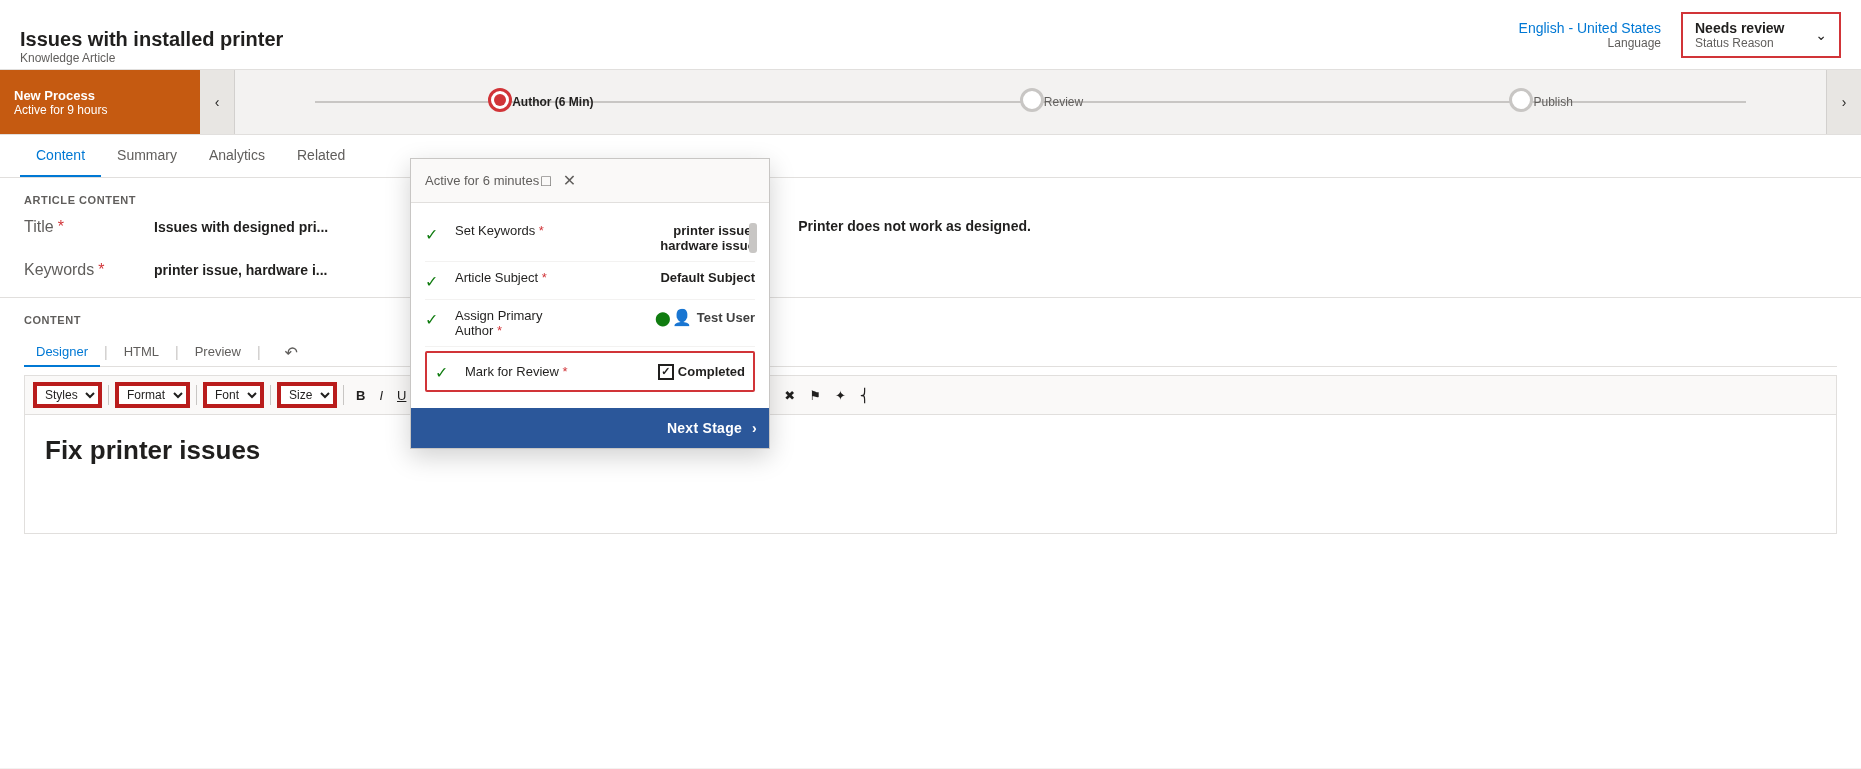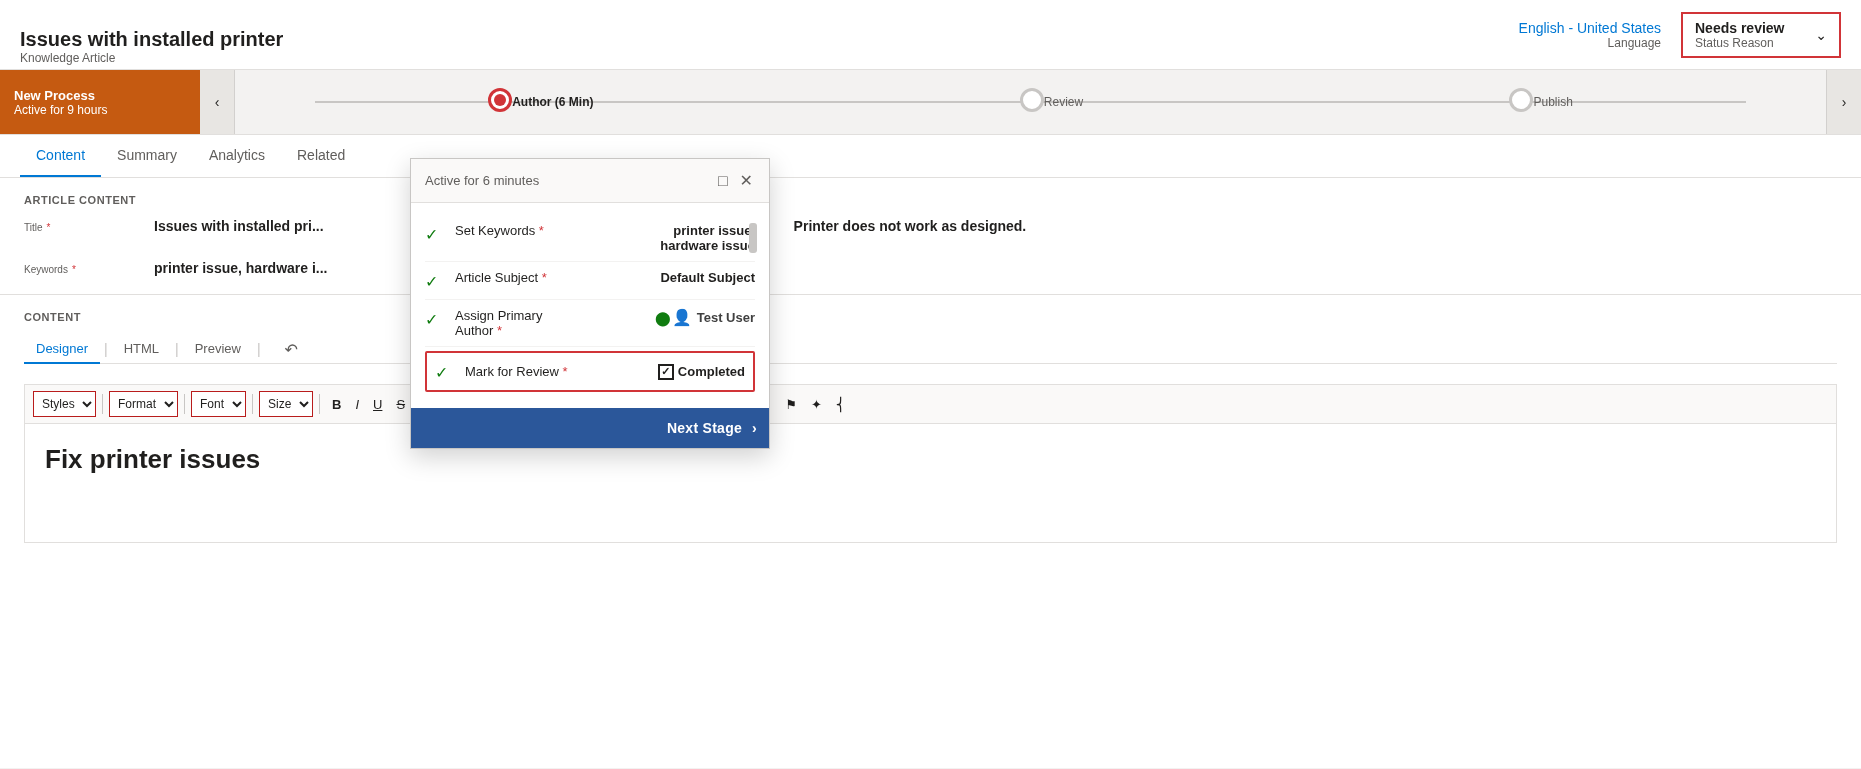--- a/index.html
+++ b/index.html
@@ -210,21 +210,21 @@
       letter-spacing: 0.05em;
       margin-bottom: 12px;
     }
     .field-row {
       display: flex;
       align-items: flex-start;
       margin-bottom: 10px;
       gap: 20px;
     }
     .field-label {
-      font-size: 10px;
+      font-size: 16px;
       color: #605e5c;
       min-width: 120px;
       display: flex;
       gap: 4px;
     }
     .field-required {
       color: #d13438;
     }
     .field-value {
       font-size: 14px;
@@ -238,21 +238,21 @@
     }
 
     
     .editor-section {
       padding: 16px 24px 8px;
     }
     .editor-tabs {
       display: flex;
       align-items: center;
       gap: 0;
-      margin-bottom: 20px;
+      margin-bottom: 8px;
       border-bottom: 1px solid #e1dfdd;
     }
     .editor-tab {
       padding: 6px 12px;
       font-size: 13px;
       cursor: pointer;
       color: #605e5c;
       border-bottom: 2px solid transparent;
       margin-bottom: -1px;
     }
@@ -285,21 +285,21 @@
       cursor: pointer;
       font-size: 13px;
       border: none;
       background: transparent;
       color: #201f1e;
       border-radius: 2px;
     }
     .toolbar-select {
       height: 26px;
       font-size: 12px;
-      border: 1px solid #b91c1c;
+      border: 4px solid #b91c1c;
       background: #fff;
       padding: 0 4px;
       cursor: pointer;
       color: #201f1e;
     }
     .toolbar-sep {
       width: 1px;
       height: 20px;
       background: #c8c6c4;
       margin: 0 4px;
@@ -334,21 +334,20 @@
       width: 360px;
       background: #fff;
       border: 1px solid #c8c6c4;
       box-shadow: 0 8px 24px rgba(0,0,0,0.18);
       z-index: 200;
       pointer-events: all;
     }
     .popup-header {
       display: flex;
       align-items: center;
-      justify-content: space-between;
       padding: 10px 14px;
       border-bottom: 1px solid #e1dfdd;
       background: #faf9f8;
     }
     .popup-title {
       font-size: 13px;
       color: #605e5c;
     }
     .popup-actions {
       display: flex;
@@ -524,21 +523,21 @@
 </div>
 
 <div class="main-content">
 
   <div class="article-section">
     <div class="section-heading">ARTICLE CONTENT</div>
     <div class="field-row">
       <div style="display:flex; gap: 60px; align-items:flex-start; width:100%">
         <div class="field-item">
           <span class="field-label">Title <span class="field-required">*</span></span>
-          <span class="field-value">Issues with installed pri...</span>
+          <span class="field-value">Issues with designed pri...</span>
         </div>
         <div class="field-item" style="margin-left: 300px;">
           <span class="desc-label">Description</span>
           <span class="desc-value">Printer does not work as designed.</span>
         </div>
       </div>
     </div>
     <div class="field-row">
       <div class="field-item">
         <span class="field-label">Keywords <span class="field-required">*</span></span>

